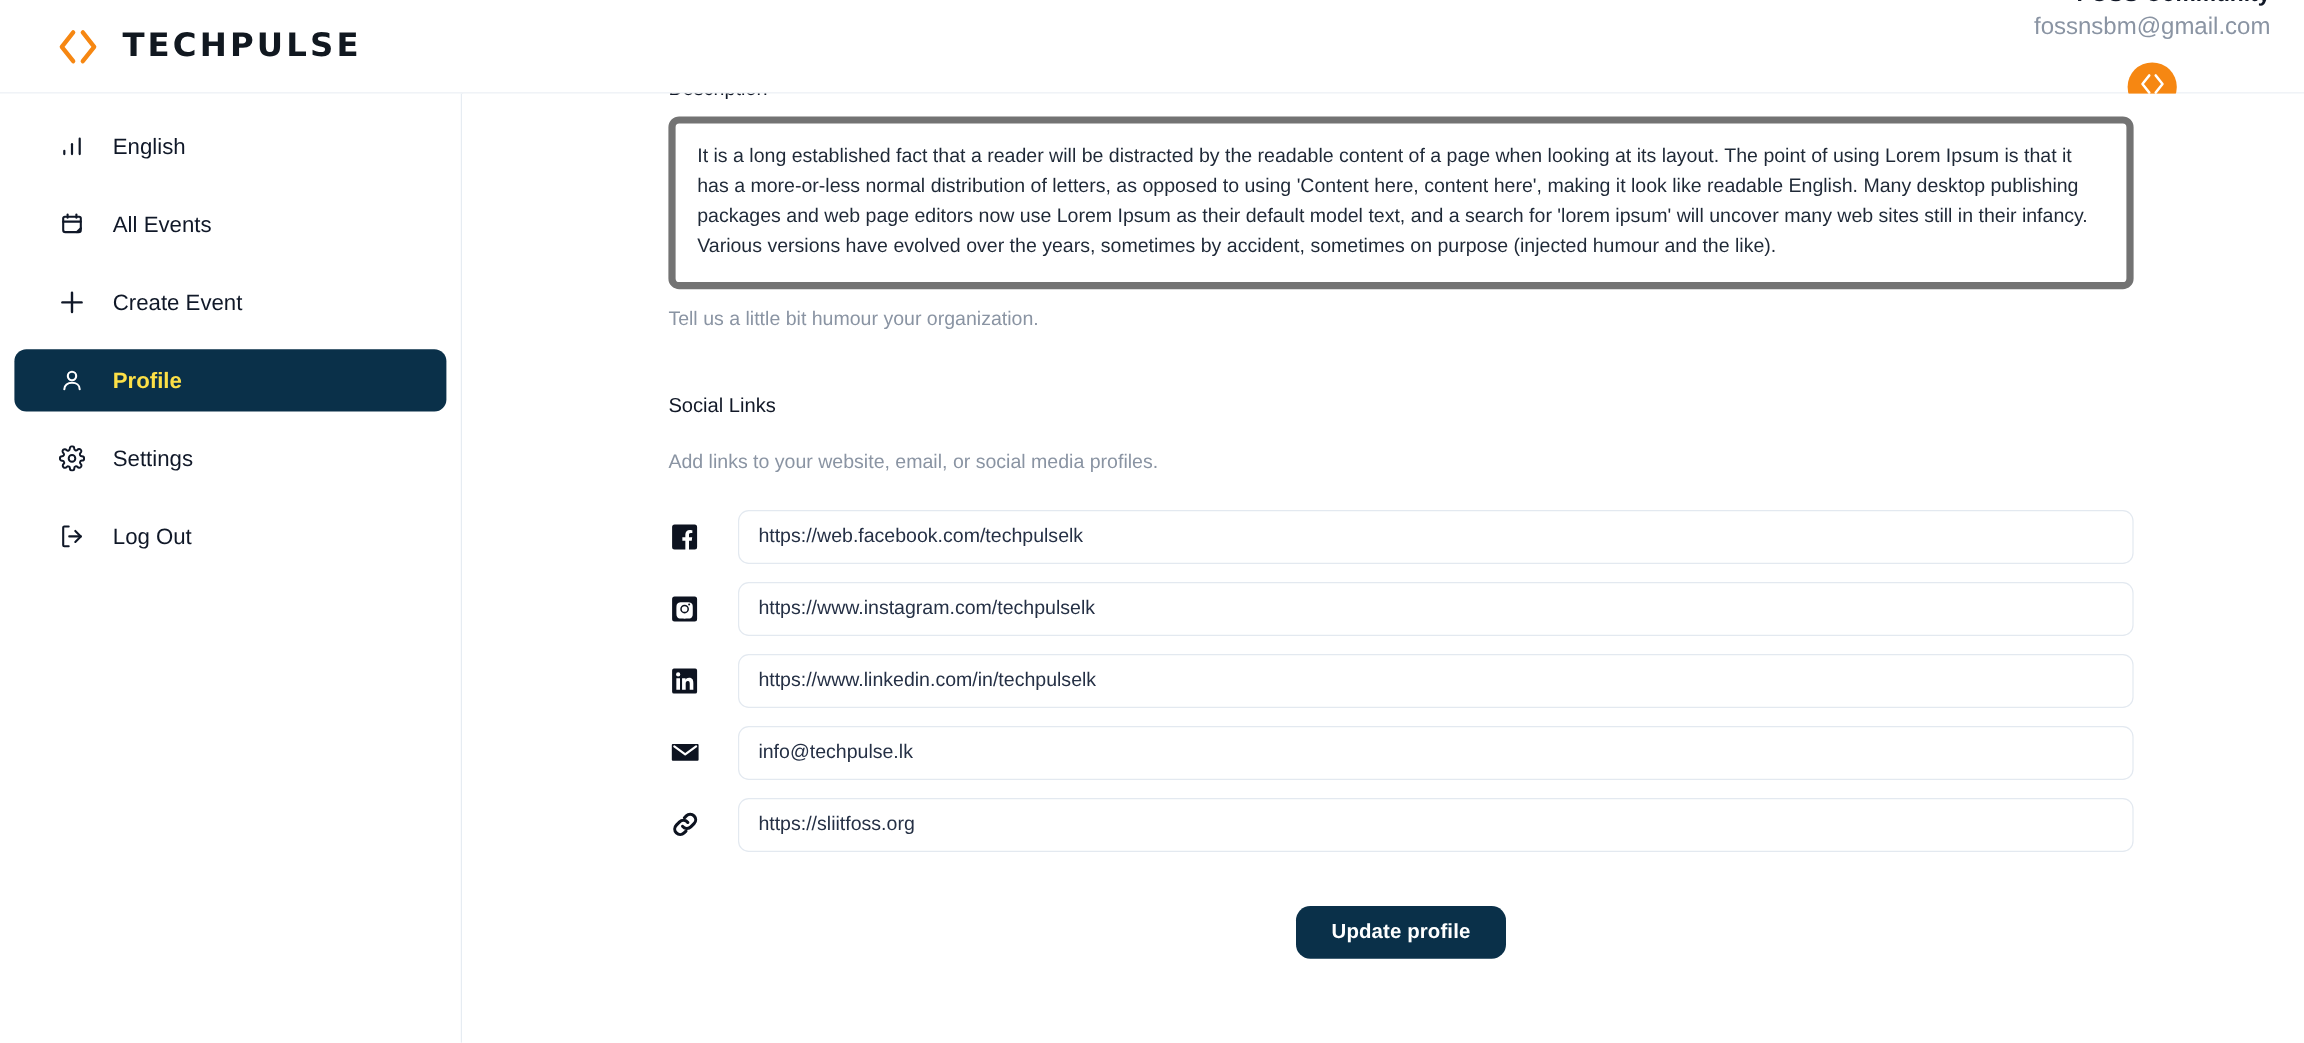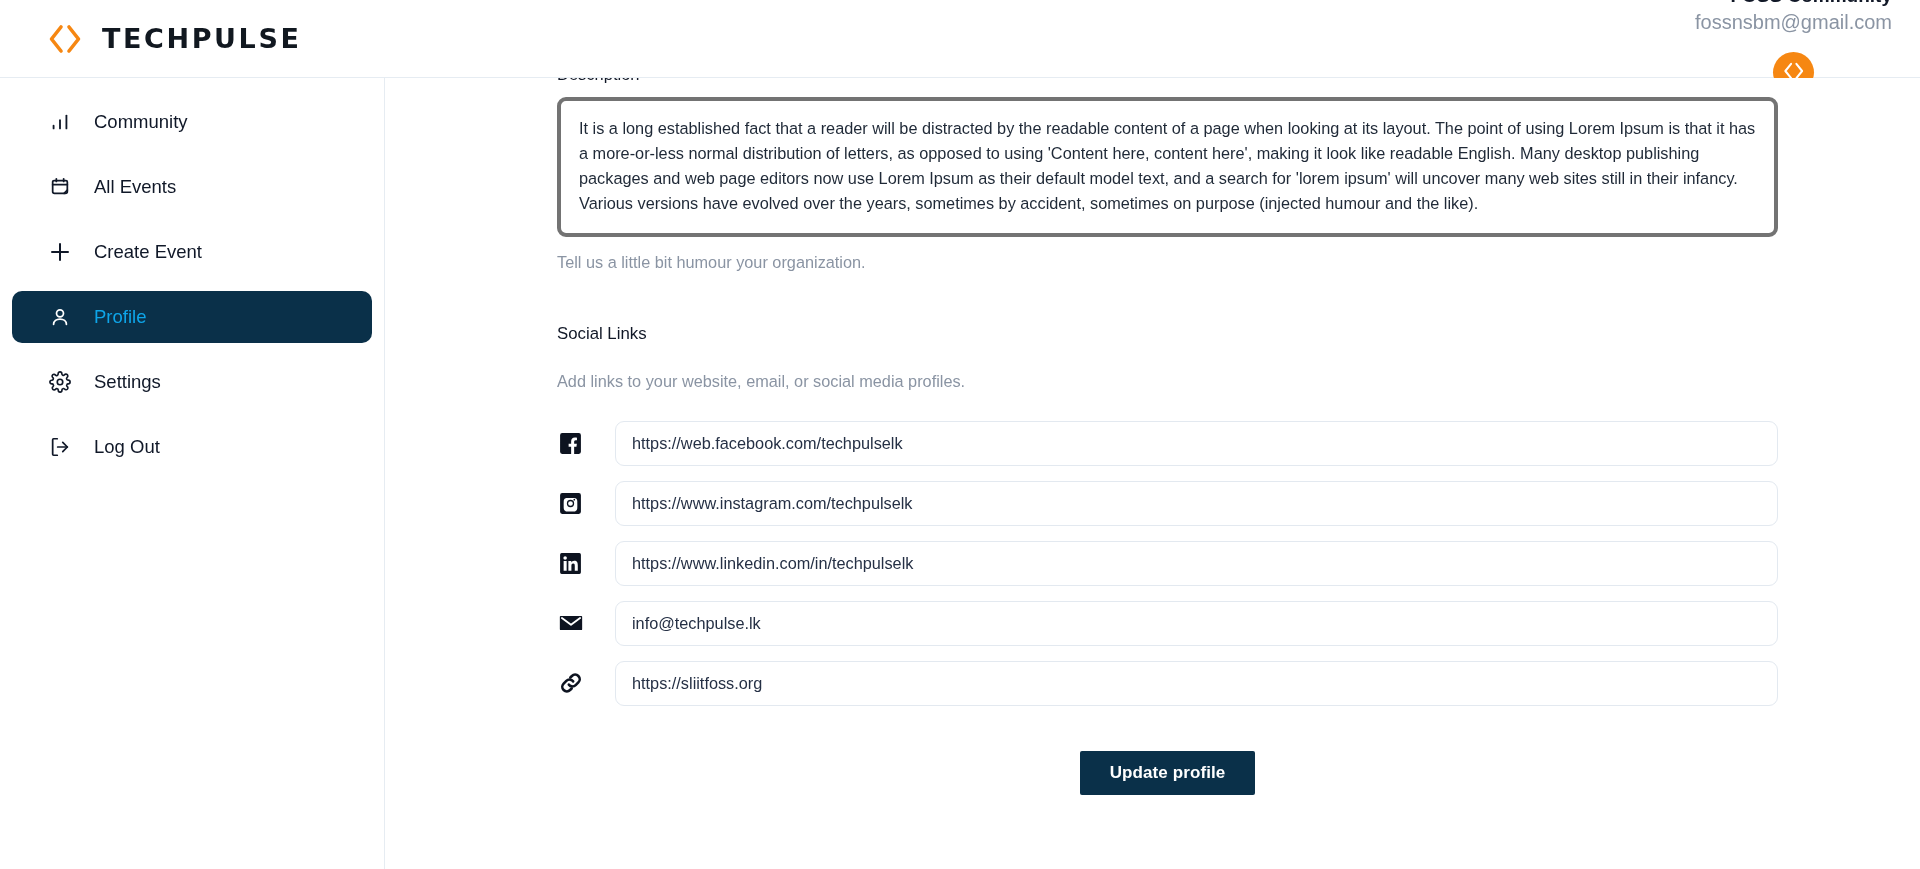--- a/index.html
+++ b/index.html
@@ -126,21 +126,21 @@
     height: 24px;
     display: flex;
     align-items: center;
     justify-content: center;
     flex: none;
   }
 
   .nav-item.active {
     background: #0a3049;
   }
-  .nav-item.active .nav-label { color: #0ea5e9; font-weight: 400; }
+  .nav-item.active .nav-label { color: #fde047; font-weight: 700; }
   .nav-item.active .nav-icon svg { stroke: #ffffff; }
 
   
   .main {
     position: absolute;
     top: 78px; left: 386px;
     width: 1534px;
     height: 791px;
     background: #ffffff;
     overflow: hidden;
@@ -157,21 +157,21 @@
     font-size: 16.5px;
     color: #111827;
     font-weight: 400;
     margin-bottom: 12px;
     line-height: 1.2;
   }
 
   .textarea-box {
     width: 1221px;
     min-height: 140px;
-    border: 4px solid #737373;
+    border: 6px solid #737373;
     border-radius: 9px;
     background: #ffffff;
     padding: 15px 18px 16px 18px;
     font-size: 16.3px;
     line-height: 25.2px;
     color: #1f2937;
     text-align: left;
   }
 
   .helper-text {
@@ -231,21 +231,21 @@
   .button-row {
     display: flex;
     justify-content: center;
     margin-top: 45px;
   }
 
   .update-btn {
     background: #0a3049;
     color: #ffffff;
     border: none;
-    border-radius: 2px;
+    border-radius: 12px;
     font-size: 17px;
     font-weight: 700;
     font-family: "Liberation Sans", sans-serif;
     padding: 0 30px;
     height: 44px;
     cursor: pointer;
     letter-spacing: 0.1px;
   }
 </style>
 </head>
@@ -284,21 +284,21 @@
   <nav class="sidebar">
 
     <div class="nav-item">
       <span class="nav-icon">
         <svg width="22" height="22" viewBox="0 0 24 24" fill="none" stroke="#101828" stroke-width="2" stroke-linecap="round">
           <line x1="5" y1="19" x2="5" y2="16"></line>
           <line x1="12" y1="19" x2="12" y2="10"></line>
           <line x1="19" y1="19" x2="19" y2="5"></line>
         </svg>
       </span>
-      <span class="nav-label">Community</span>
+      <span class="nav-label">English</span>
     </div>
 
     <div class="nav-item">
       <span class="nav-icon">
         <svg width="22" height="22" viewBox="0 0 24 24" fill="none" stroke="#101828" stroke-width="1.9" stroke-linecap="round" stroke-linejoin="round">
           <path d="M4 6.5a1.5 1.5 0 0 1 1.5-1.5h13A1.5 1.5 0 0 1 20 6.5V17a2 2 0 0 1-2 2H6a2 2 0 0 1-2-2V6.5z"></path>
           <line x1="4" y1="9.5" x2="20" y2="9.5"></line>
           <line x1="8" y1="3" x2="8" y2="6"></line>
           <line x1="16" y1="3" x2="16" y2="6"></line>
           <path d="M20 15.5l-3.5 3.5"></path>

